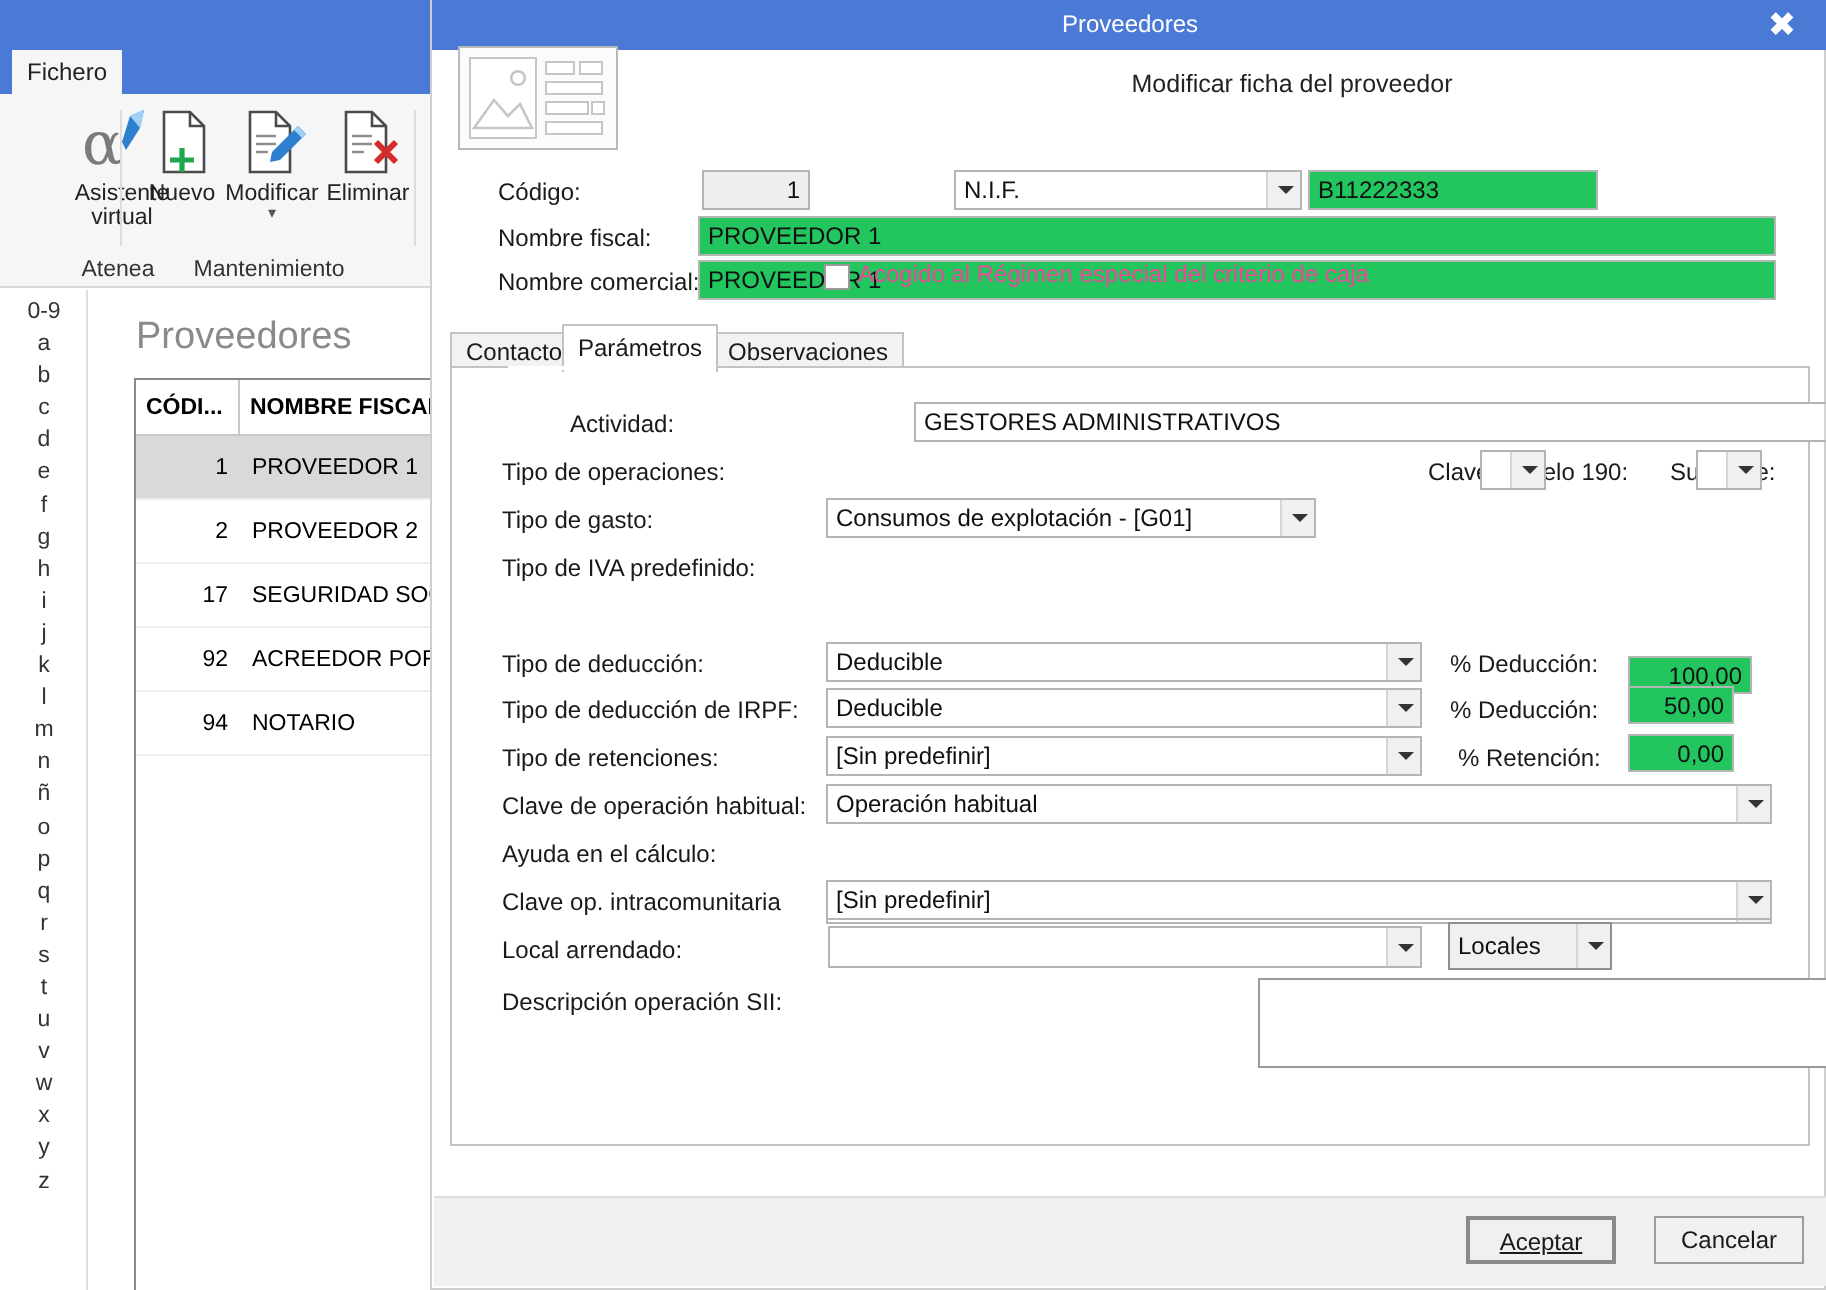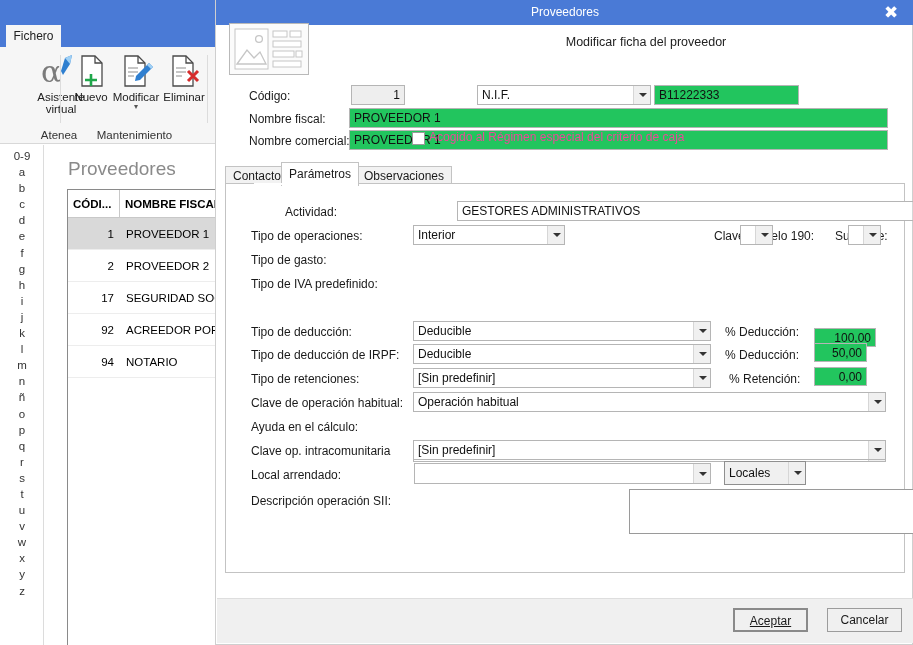--- a/index.html
+++ b/index.html
@@ -369,36 +369,36 @@
   <div id="tabpanel"></div>
   <div id="tabpanel-mask"></div>
 
   <div class="fld-label" style="left:35px; top:205px;margin-left:34px;">Actividad:</div>
   <div class="cbox" style="left:197px; top:201px; width:473px; height:20px;margin-left:44px;">
     <span>GESTORES ADMINISTRATIVOS</span>
     <span class="arrow plain"></span>
   </div>
 
   <div class="fld-label" style="left:35px; top:229px;">Tipo de operaciones:</div>
-  <div class="cbox" style="left:197px; top:225px; width:152px; height:20px;">
-    <span>Interior</span>
-    <span class="arrow plain"></span>
-  </div>
   <div class="fld-label" style="left:498px; top:229px;">Clave modelo 190:</div>
   <div class="cbox" style="left:524px; top:225px; width:33px; height:20px;">
     <span></span>
     <span class="arrow"></span>
   </div>
   <div class="fld-label" style="left:619px; top:229px;">Subclave:</div>
   <div class="cbox" style="left:632px; top:225px; width:33px; height:20px;">
     <span></span>
     <span class="arrow"></span>
   </div>
 
   <div class="fld-label" style="left:35px; top:253px;">Tipo de gasto:</div>
+  <div class="cbox" style="left:197px; top:249px; width:245px; height:20px;">
+    <span>Consumos de explotación - [G01]</span>
+    <span class="arrow plain"></span>
+  </div>
 
   <div class="fld-label" style="left:35px; top:277px;">Tipo de IVA predefinido:</div>
 
   <div id="chk-criterio-caja"></div>
   <div id="chk-criterio-caja-label">Acogido al Régimen especial del criterio de caja</div>
 
   <div class="fld-label" style="left:35px; top:325px;">Tipo de deducción:</div>
   <div class="cbox" style="left:197px; top:321px; width:298px; height:20px;">
     <span>Deducible</span>
     <span class="arrow plain"></span>

